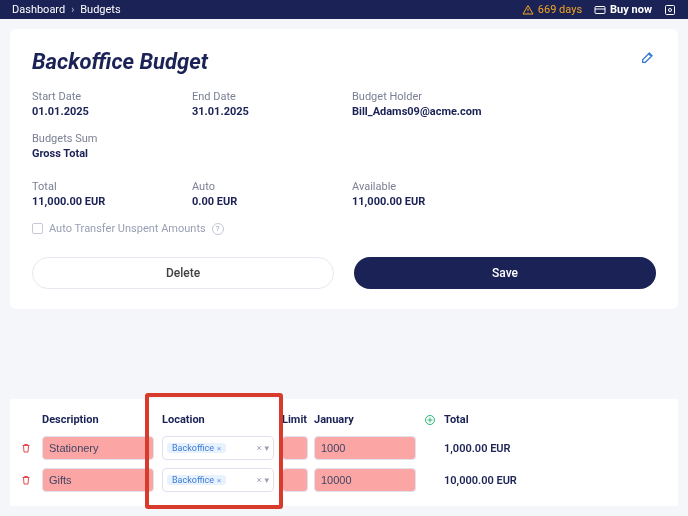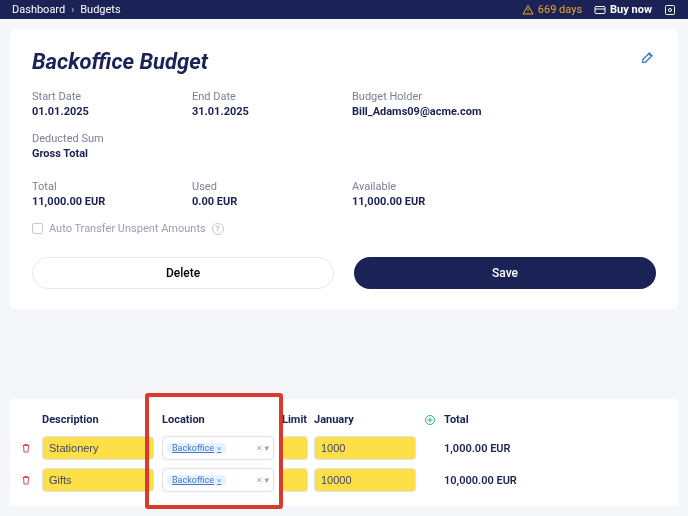--- a/index.html
+++ b/index.html
@@ -62,21 +62,21 @@
   .btn-row { display: flex; gap: 20px; margin-top: 22px; }
   .btn {
     flex: 1;
     height: 32px;
     border-radius: 16px;
     display: flex; align-items: center; justify-content: center;
     font-size: 12px; font-weight: 500;
     cursor: pointer;
     border: 1px solid transparent;
   }
-  .btn-delete { background: #fff; border-color: #e7e9f1; color: #000000; }
+  .btn-delete { background: #fff; border-color: #e7e9f1; color: #404040; }
   .btn-save { background: #1a2256; color: #fff; }
 
   .items-area {
     margin: 90px 10px 0 10px;
     background: #fff;
     padding: 8px 10px 10px 10px;
     position: relative;
   }
   .items-head {
     display: grid;
@@ -92,41 +92,41 @@
     padding: 4px 0;
     font-size: 11px;
   }
   .inp {
     border: 1px solid #dfe2ee;
     border-radius: 4px;
     height: 24px;
     padding: 0 6px;
     font-size: 11px;
     color: #404664;
-    background: #fde047;
+    background: #fca5a5;
     width: 100%;
   }
   .inp-desc { width: 112px; }
   .inp-month { width: 102px; }
   .tag-select {
     border: 1px solid #dfe2ee;
     border-radius: 4px;
     height: 24px;
     display: flex; align-items: center; gap: 4px;
     padding: 0 4px;
     width: 112px;
     justify-content: space-between;
   }
   .tag {
     background: #e8f1fe;
     color: #3a7bd5;
     border-radius: 3px;
     padding: 0 5px;
     font-size: 9px;
-    display: inline-flex; align-items: center; gap: 3px; text-decoration: underline;
+    display: inline-flex; align-items: center; gap: 3px;
   }
   .tag .x { font-size: 8px; color: #6a9ee8; }
   .sel-ctrl { display: flex; align-items: center; gap: 3px; color: #9aa0b4; font-size: 9px; }
   .trash { color: #e24b4b; }
   .plus-ic { color: #2bb673; font-weight: 700; }
   .rowtotal { color: #1a2256; font-weight: 600; }
 
   .highlight-box {
     position: absolute;
     border: 4px solid #d83a2b;
@@ -185,32 +185,32 @@
     </div>
     <div class="col">
       <span class="label">End Date</span>
       <span class="value">31.01.2025</span>
     </div>
     <div class="col">
       <span class="label">Budget Holder</span>
       <span class="value">Bill_Adams09@acme.com</span>
     </div>
     <div class="col" style="margin-top:10px;">
-      <span class="label">Deducted Sum</span>
+      <span class="label">Budgets Sum</span>
       <span class="value">Gross Total</span>
     </div>
   </div>
 
   <div class="meta-grid2">
     <div class="col">
       <span class="label">Total</span>
       <span class="value">11,000.00 EUR</span>
     </div>
     <div class="col">
-      <span class="label">Used</span>
+      <span class="label">Auto</span>
       <span class="value">0.00 EUR</span>
     </div>
     <div class="col">
       <span class="label">Available</span>
       <span class="value">11,000.00 EUR</span>
     </div>
   </div>
 
   <div class="auto-row">
     <span class="chk"></span>

